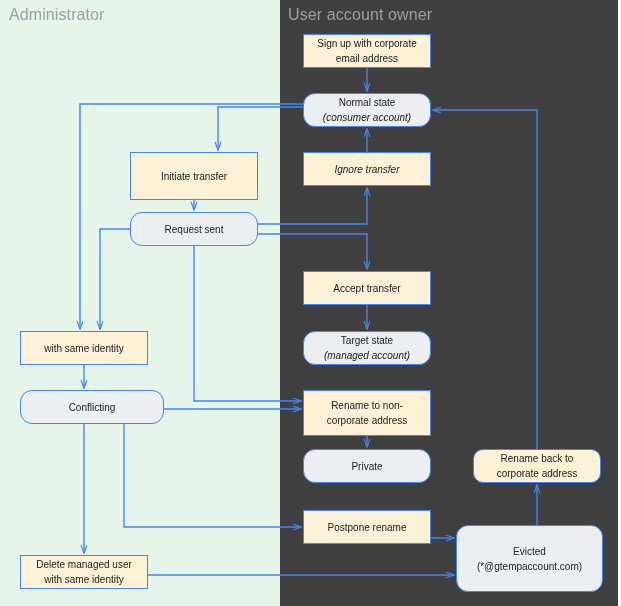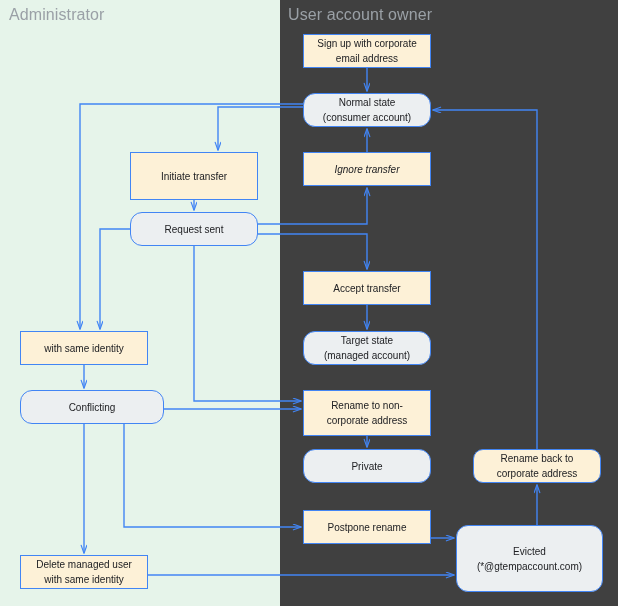--- a/index.html
+++ b/index.html
@@ -66,20 +66,21 @@
   }
   .node.action {
     background: #fdf1d7;
     border-radius: 0;
   }
   .node.state {
     background: #eceff1;
     border-radius: 12px;
   }
   .node .sub {
+    font-style: italic;
   }
 </style>
 </head>
 <body>
 
 <div id="canvas">
 
   <div class="lane lane-admin">
     <span class="lane-label">Administrator</span>
   </div>

